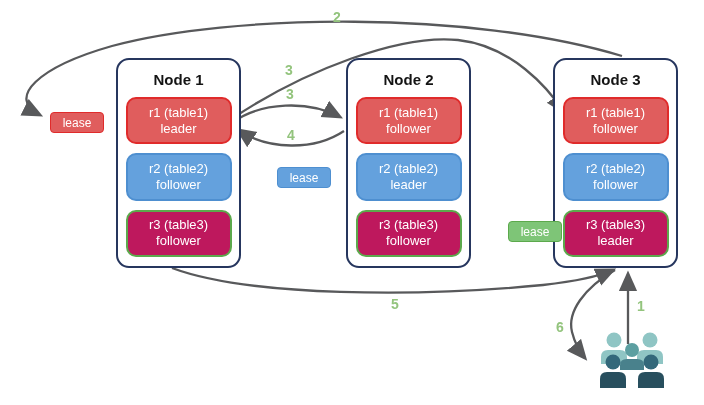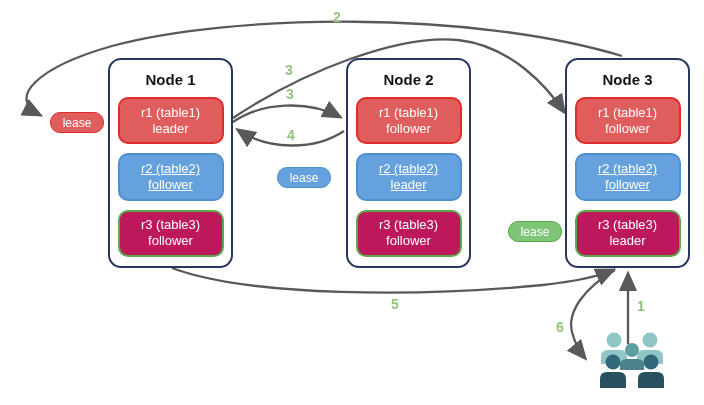--- a/index.html
+++ b/index.html
@@ -13,24 +13,24 @@
     border:2px solid #26365E;border-radius:13px;box-sizing:border-box;
     display:flex;flex-direction:column;align-items:center;padding-top:11px;
   }
   .node-title{font-weight:bold;font-size:15px;color:#141414;margin-bottom:9px;}
   .replica{
     width:106px;height:65px;border-radius:10px;color:#ffffff;box-sizing:border-box;
     display:flex;flex-direction:column;align-items:center;justify-content:center;
     font-size:13px;line-height:16px;margin-bottom:9px;border:2px solid transparent;
   }
   .replica.red{background:#E05D5D;border-color:#E02B2B;}
-  .replica.blue{background:#64A1DD;border-color:#4E8FD0;text-decoration:underline;}
+  .replica.blue{background:#64A1DD;border-color:#4E8FD0;}
   .replica.green{background:#be185d;border-color:#5CA94C;}
   .lease{
-    position:absolute;width:54px;height:21px;border-radius:10px;color:#ffffff;
+    position:absolute;width:54px;height:21px;border-radius:4px;color:#ffffff;
     font-size:12px;display:flex;align-items:center;justify-content:center;
     box-sizing:border-box;border:1.5px solid transparent;
   }
   .lease.red{background:#E05D5D;border-color:#E02B2B;}
   .lease.blue{background:#64A1DD;border-color:#4E8FD0;}
   .lease.green{background:#7EC577;border-color:#5CA94C;}
   .step{
     position:absolute;color:#93C47D;font-weight:bold;font-size:14px;line-height:14px;
   }
   .users{position:absolute;left:596px;top:330px;}
@@ -58,21 +58,21 @@
   </svg>
 
   <span class="step" style="left:333px;top:10px">2</span>
   <span class="step" style="left:285px;top:63px">3</span>
   <span class="step" style="left:286px;top:87px">3</span>
   <span class="step" style="left:287px;top:128px">4</span>
   <span class="step" style="left:391px;top:297px">5</span>
   <span class="step" style="left:637px;top:299px">1</span>
   <span class="step" style="left:556px;top:320px">6</span>
 
-  <div class="node" style="left:108px;top:58px">
+  <div class="node" style="left:116px;top:58px">
     <div class="node-title">Node 1</div>
     <div class="replica red">
       <span>r1 (table1)</span>
       <span>leader</span>
     </div>
     <div class="replica blue">
       <span>r2 (table2)</span>
       <span>follower</span>
     </div>
     <div class="replica green">
@@ -90,21 +90,21 @@
     <div class="replica blue">
       <span>r2 (table2)</span>
       <span>leader</span>
     </div>
     <div class="replica green">
       <span>r3 (table3)</span>
       <span>follower</span>
     </div>
   </div>
 
-  <div class="node" style="left:565px;top:58px">
+  <div class="node" style="left:553px;top:58px">
     <div class="node-title">Node 3</div>
     <div class="replica red">
       <span>r1 (table1)</span>
       <span>follower</span>
     </div>
     <div class="replica blue">
       <span>r2 (table2)</span>
       <span>follower</span>
     </div>
     <div class="replica green">

